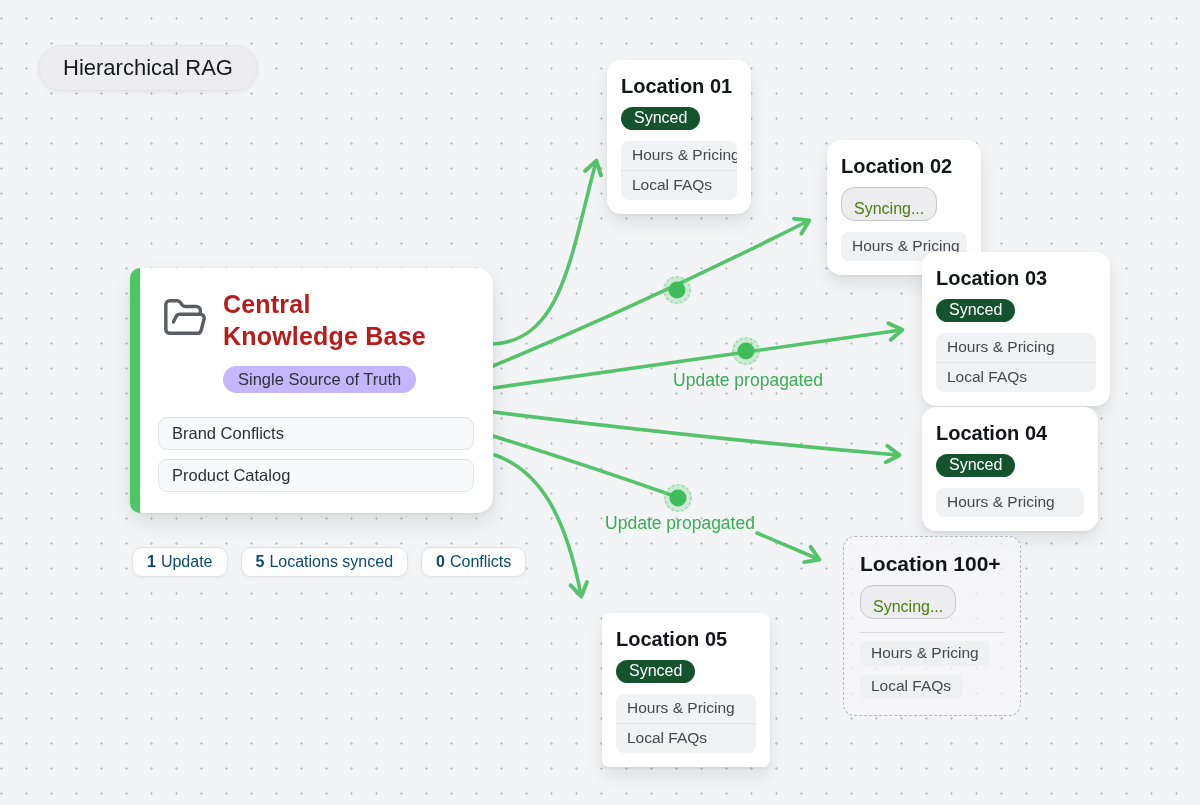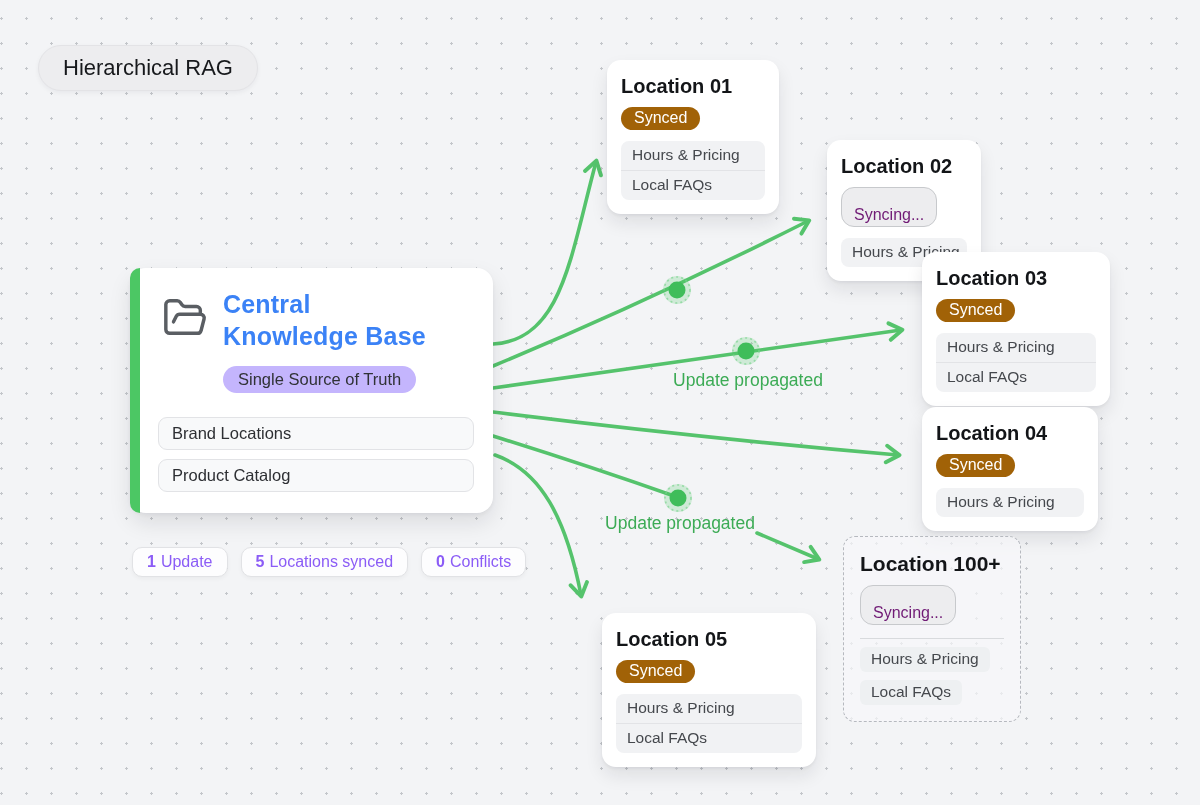--- a/index.html
+++ b/index.html
@@ -27,68 +27,68 @@
     background:#ffffff; border-radius:16px;
     box-shadow:0 10px 22px rgba(20,24,32,.10), 0 2px 4px rgba(20,24,32,.05);
   }
   .central-strip {
     position:absolute; left:0; top:0; bottom:0; width:10px;
     background:#4cc764; border-radius:16px 0 0 16px;
   }
   .central-icon { position:absolute; left:32px; top:27px; }
   .central-title {
     position:absolute; left:93px; top:20px; width:262px;
-    font-size:25px; line-height:32px; font-weight:700; color:#3b82f6;
+    font-size:25px; line-height:32px; font-weight:700; color:#b91c1c;
     white-space:pre-line; letter-spacing:.2px;
   }
   .central-badge {
     position:absolute; left:93px; top:98px;
     background:#c4b5fd; border-radius:15px; padding:4px 15px;
     font-size:16.5px; color:#303236;
   }
   .central-items { position:absolute; left:28px; top:149px; width:316px; }
   .central-item {
     width:100%; height:33px; line-height:31px; margin-bottom:9px;
     background:#f8f9fa; border:1px solid #e2e3e6; border-radius:9px;
     padding:0 13px; font-size:16.5px; color:#2d2f33;
   }
 
   
   .stats-row { position:absolute; left:132px; top:547px; display:flex; gap:13px; }
   .stat-pill {
     background:#fdfdfe; border:1px solid #e1e2e5; border-radius:10px;
-    padding:5px 14px; font-size:16px; color:#8b5cf6;
+    padding:5px 14px; font-size:16px; color:#0c4a6e;
     box-shadow:0 2px 4px rgba(20,24,32,.04); white-space:nowrap;
   }
   .stat-pill b { font-weight:700; margin-right:5px; }
 
   
   .loc-card {
     position:absolute; background:#ffffff; border-radius:14px;
     padding:12px 14px 14px;
     box-shadow:0 9px 18px rgba(20,24,32,.09), 0 2px 3px rgba(20,24,32,.05);
   }
   .loc-title { font-size:20px; font-weight:700; color:#131518; margin:3px 0 9px; white-space:nowrap; }
   .pill-synced {
-    display:inline-block; background:#a16207; color:#ffffff;
+    display:inline-block; background:#14532d; color:#ffffff;
     border-radius:13px; padding:2px 13px 3px; font-size:16px;
   }
   .pill-syncing {
-    display:inline-block; background:#ededef; color:#701a75;
-    border:1.5px solid #c7c9cc; border-radius:13px; padding:18px 12px 2px; font-size:16px;
+    display:inline-block; background:#ededef; color:#4d7c0f;
+    border:1.5px solid #c7c9cc; border-radius:13px; padding:12px 12px 2px; font-size:16px;
   }
   .panel { margin-top:11px; background:#f1f2f4; border-radius:8px; overflow:hidden; }
   .panel .row { padding:5px 11px 6px; font-size:15.5px; color:#45484d; white-space:nowrap; }
   .panel .row + .row { border-top:1px solid #e2e3e6; }
 
-  .loc-01 { left:607px; top:60px;  width:172px; }
+  .loc-01 { left:607px; top:60px;  width:144px; }
   .loc-02 { left:827px; top:140px; width:154px; }
   .loc-03 { left:922px; top:252px; width:188px; }
   .loc-04 { left:922px; top:407px; width:176px; }
-  .loc-05 { left:602px; top:613px; width:214px; }
+  .loc-05 { left:602px; top:613px; width:168px;border-radius:7px; }
 
   .loc-100 {
     left:843px; top:536px; width:178px;
     background:rgba(246,247,249,.72);
     border:1.5px dashed #b6b9bf; border-radius:12px; box-shadow:none;
     padding:12px 16px 16px;
   }
   .loc-100 .loc-title { font-size:21px; }
   .loc-100 hr { border:none; border-top:1px solid #d8dadd; margin:13px 0 4px; }
   .chip {
@@ -151,21 +151,21 @@
     <div class="central-strip"></div>
     <span class="central-icon">
       <svg width="46" height="46" viewBox="0 0 24 24" fill="none" stroke="#5a5e63" stroke-width="1.8" stroke-linecap="round" stroke-linejoin="round">
         <path d="m6 14 1.45-2.9A2 2 0 0 1 9.24 10H20a2 2 0 0 1 1.94 2.5l-1.55 6a2 2 0 0 1-1.94 1.5H4a2 2 0 0 1-2-2V5a2 2 0 0 1 2-2h3.93a2 2 0 0 1 1.66.9l.82 1.2a2 2 0 0 0 1.66.9H18a2 2 0 0 1 2 2v2"></path>
       </svg>
     </span>
     <div class="central-title">Central
 Knowledge Base</div>
     <div class="central-badge">Single Source of Truth</div>
     <div class="central-items">
-      <div class="central-item">Brand Locations</div>
+      <div class="central-item">Brand Conflicts</div>
       <div class="central-item">Product Catalog</div>
     </div>
   </div>
 
   <div class="stats-row">
     <div class="stat-pill"><b>1</b><span>Update</span></div>
     <div class="stat-pill"><b>5</b><span>Locations synced</span></div>
     <div class="stat-pill"><b>0</b><span>Conflicts</span></div>
   </div>
 

